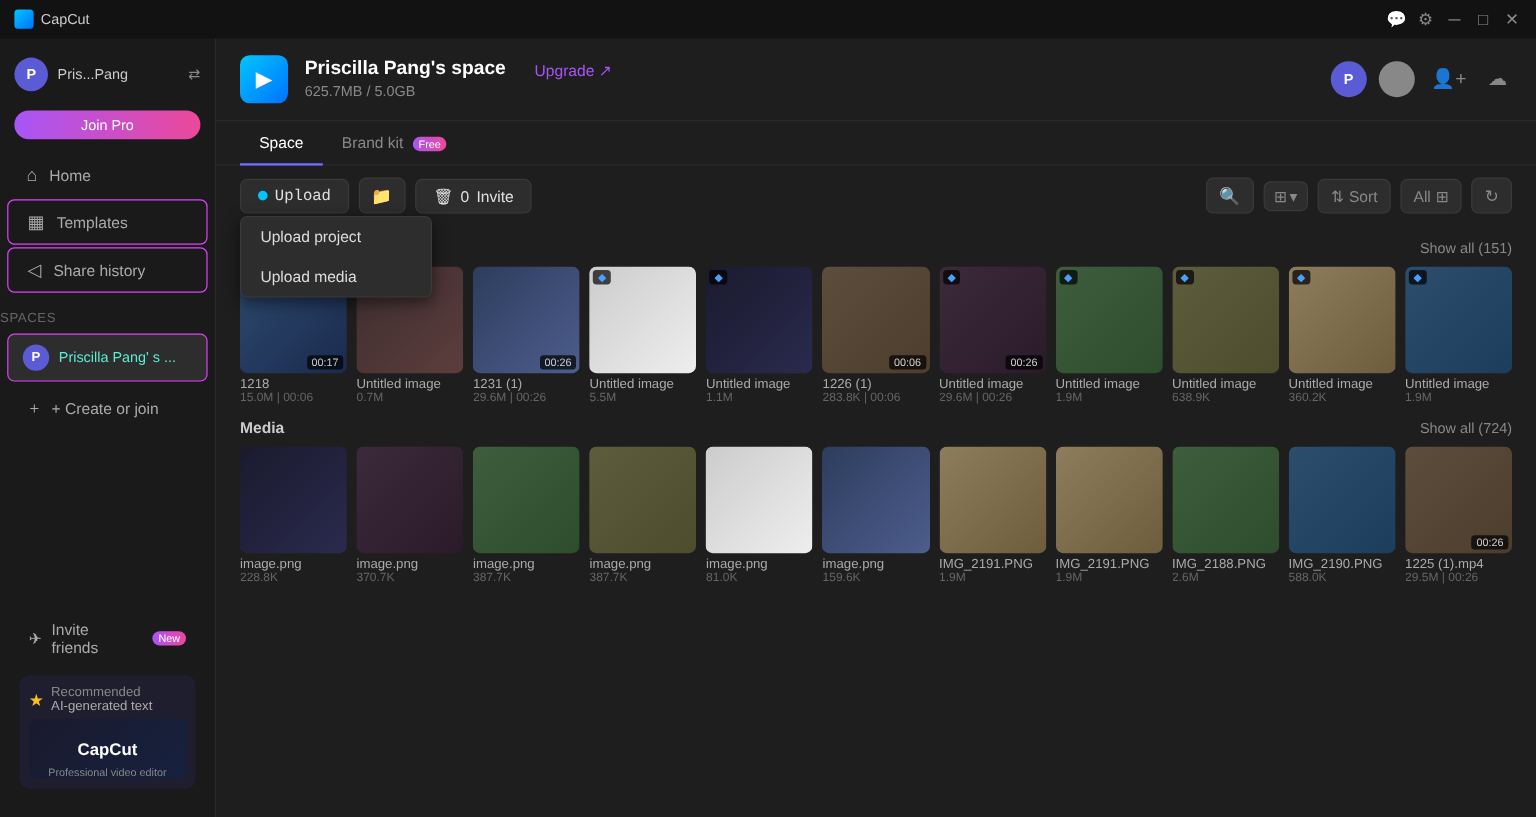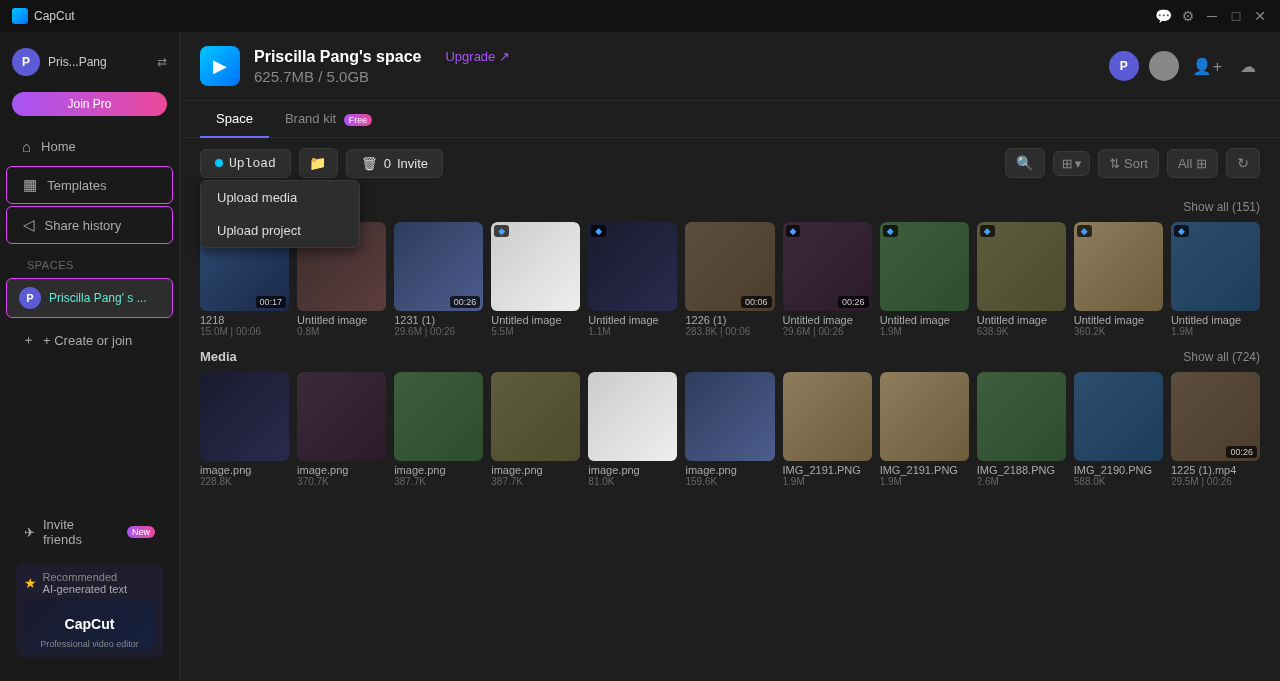--- a/index.html
+++ b/index.html
@@ -120,21 +120,21 @@
       cursor: pointer;
       color: #aaa;
       border-radius: 6px;
       margin: 1px 6px;
     }
     .sidebar-nav-item .nav-icon { font-size: 15px; }
     .sidebar-nav-item .nav-label { font-size: 13px; }
 
     .sidebar-section {
       margin-top: 8px;
-      padding: 6px 27px;
+      padding: 6px 0;
       font-size: 11px;
       color: #666;
       text-transform: uppercase;
       letter-spacing: 0.5px;
     }
     .space-item {
       display: flex;
       align-items: center;
       gap: 8px;
       padding: 8px 12px;
@@ -275,21 +275,21 @@
     .upgrade-btn {
       background: transparent;
       border: none;
       color: #a855f7;
       font-size: 13px;
       cursor: pointer;
       display: flex;
       align-items: center;
       gap: 3px;
     }
-    .space-storage { font-size: 15px; color: #888; margin-top: 2px; }
+    .space-storage { font-size: 12px; color: #888; margin-top: 2px; }
     .header-actions {
       display: flex;
       align-items: center;
       gap: 10px;
     }
     .header-avatar {
       width: 30px;
       height: 30px;
       border-radius: 50%;
       background: #5b5bd6;
@@ -673,22 +673,22 @@
     </div>
 
     <div class="toolbar">
       <div class="upload-btn-wrapper">
         <div class="upload-btn">
           <span class="upload-dot"></span>
           <span>Upload</span>
         </div>
 
         <div class="upload-dropdown">
+          <div class="upload-dropdown-item">Upload project</div>
           <div class="upload-dropdown-item">Upload media</div>
-          <div class="upload-dropdown-item">Upload project</div>
         </div>
       </div>
       <button class="folder-btn">📁</button>
       <div class="trash-btn">
         <span>🗑</span>
         <span>0</span>
         <span>Invite</span>
       </div>
       <div class="toolbar-spacer"></div>
       <button class="search-btn">🔍</button>
@@ -719,21 +719,21 @@
               <div class="duration-badge">00:17</div>
             </div>
             <div class="media-name">1218</div>
             <div class="media-size">15.0M | 00:06</div>
           </div>
           <div class="media-item">
             <div class="media-thumb thumb-2">
               <div class="video-badge">◆</div>
             </div>
             <div class="media-name">Untitled image</div>
-            <div class="media-size">0.8M</div>
+            <div class="media-size">0.7M</div>
           </div>
           <div class="media-item">
             <div class="media-thumb thumb-3">
               <div class="duration-badge">00:26</div>
             </div>
             <div class="media-name">1231 (1)</div>
             <div class="media-size">29.6M | 00:26</div>
           </div>
           <div class="media-item">
             <div class="media-thumb thumb-4">

